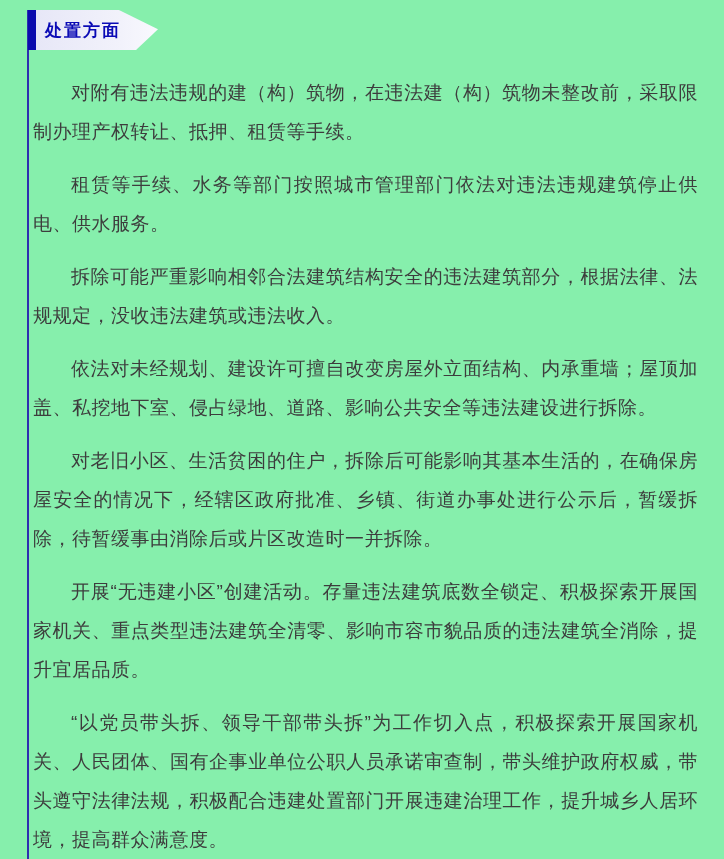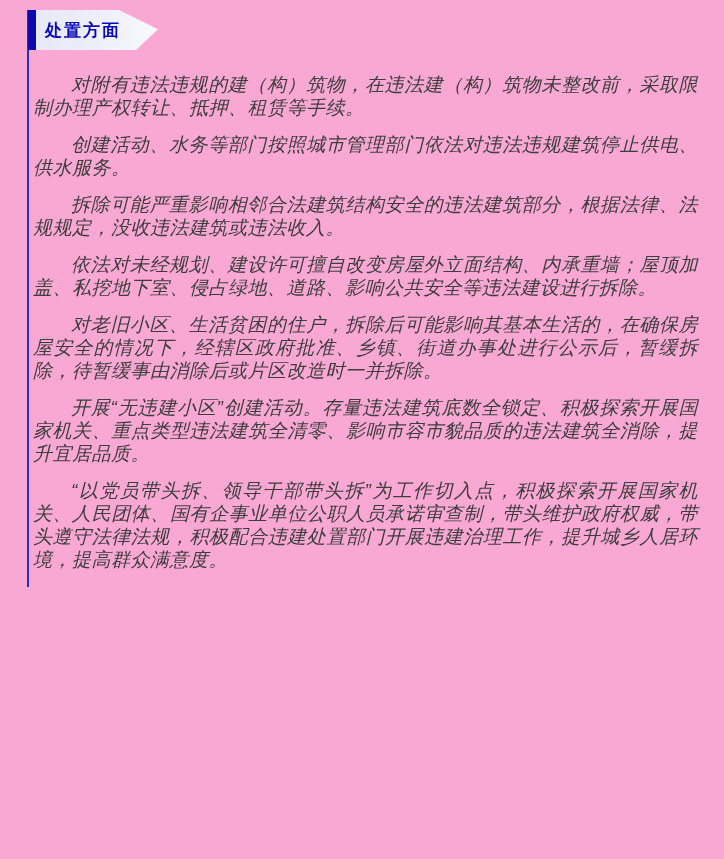--- a/index.html
+++ b/index.html
@@ -5,21 +5,21 @@
   html, body {
     margin: 0;
     padding: 0;
     background: #ffffff;
     font-family: "Liberation Sans", sans-serif;
   }
   .page {
     position: relative;
     width: 724px;
     height: 859px;
-    background: #f9a8d4;
+    background: #86efac;
     overflow: hidden;
   }
   .content-block {
     position: absolute;
     left: 27px;
     top: 10px;
     width: 673px;
     border-left: 2px solid #2e2eb0;
     padding: 0 0 16px 4px;
     box-sizing: border-box;
@@ -52,46 +52,45 @@
     letter-spacing: 2px;
     white-space: nowrap;
   }
   .paragraphs {
     padding-right: 2px;
   }
   .paragraphs p {
     margin: 0 0 14px 0;
     color: #3d3d3d;
     font-size: 19px;
-    line-height: 23px;
+    line-height: 39px;
     text-align: justify;
     text-indent: 2em;
     letter-spacing: 0.5px;
-    font-style: italic;
   }
   .paragraphs p:last-child {
     margin-bottom: 0;
   }
 </style>
 </head>
 <body>
 
 <div class="page">
   <div class="content-block">
 
     <div class="section-header">
       <span class="accent-bar"></span>
       <div class="ribbon">
         <span class="title">处置方面</span>
       </div>
     </div>
 
     <div class="paragraphs">
       <p>对附有违法违规的建（构）筑物，在违法建（构）筑物未整改前，采取限制办理产权转让、抵押、租赁等手续。</p>
-      <p>创建活动、水务等部门按照城市管理部门依法对违法违规建筑停止供电、供水服务。</p>
+      <p>租赁等手续、水务等部门按照城市管理部门依法对违法违规建筑停止供电、供水服务。</p>
       <p>拆除可能严重影响相邻合法建筑结构安全的违法建筑部分，根据法律、法规规定，没收违法建筑或违法收入。</p>
       <p>依法对未经规划、建设许可擅自改变房屋外立面结构、内承重墙；屋顶加盖、私挖地下室、侵占绿地、道路、影响公共安全等违法建设进行拆除。</p>
       <p>对老旧小区、生活贫困的住户，拆除后可能影响其基本生活的，在确保房屋安全的情况下，经辖区政府批准、乡镇、街道办事处进行公示后，暂缓拆除，待暂缓事由消除后或片区改造时一并拆除。</p>
       <p>开展“无违建小区”创建活动。存量违法建筑底数全锁定、积极探索开展国家机关、重点类型违法建筑全清零、影响市容市貌品质的违法建筑全消除，提升宜居品质。</p>
       <p>“以党员带头拆、领导干部带头拆”为工作切入点，积极探索开展国家机关、人民团体、国有企事业单位公职人员承诺审查制，带头维护政府权威，带头遵守法律法规，积极配合违建处置部门开展违建治理工作，提升城乡人居环境，提高群众满意度。</p>
     </div>
 
   </div>
 </div>
 

